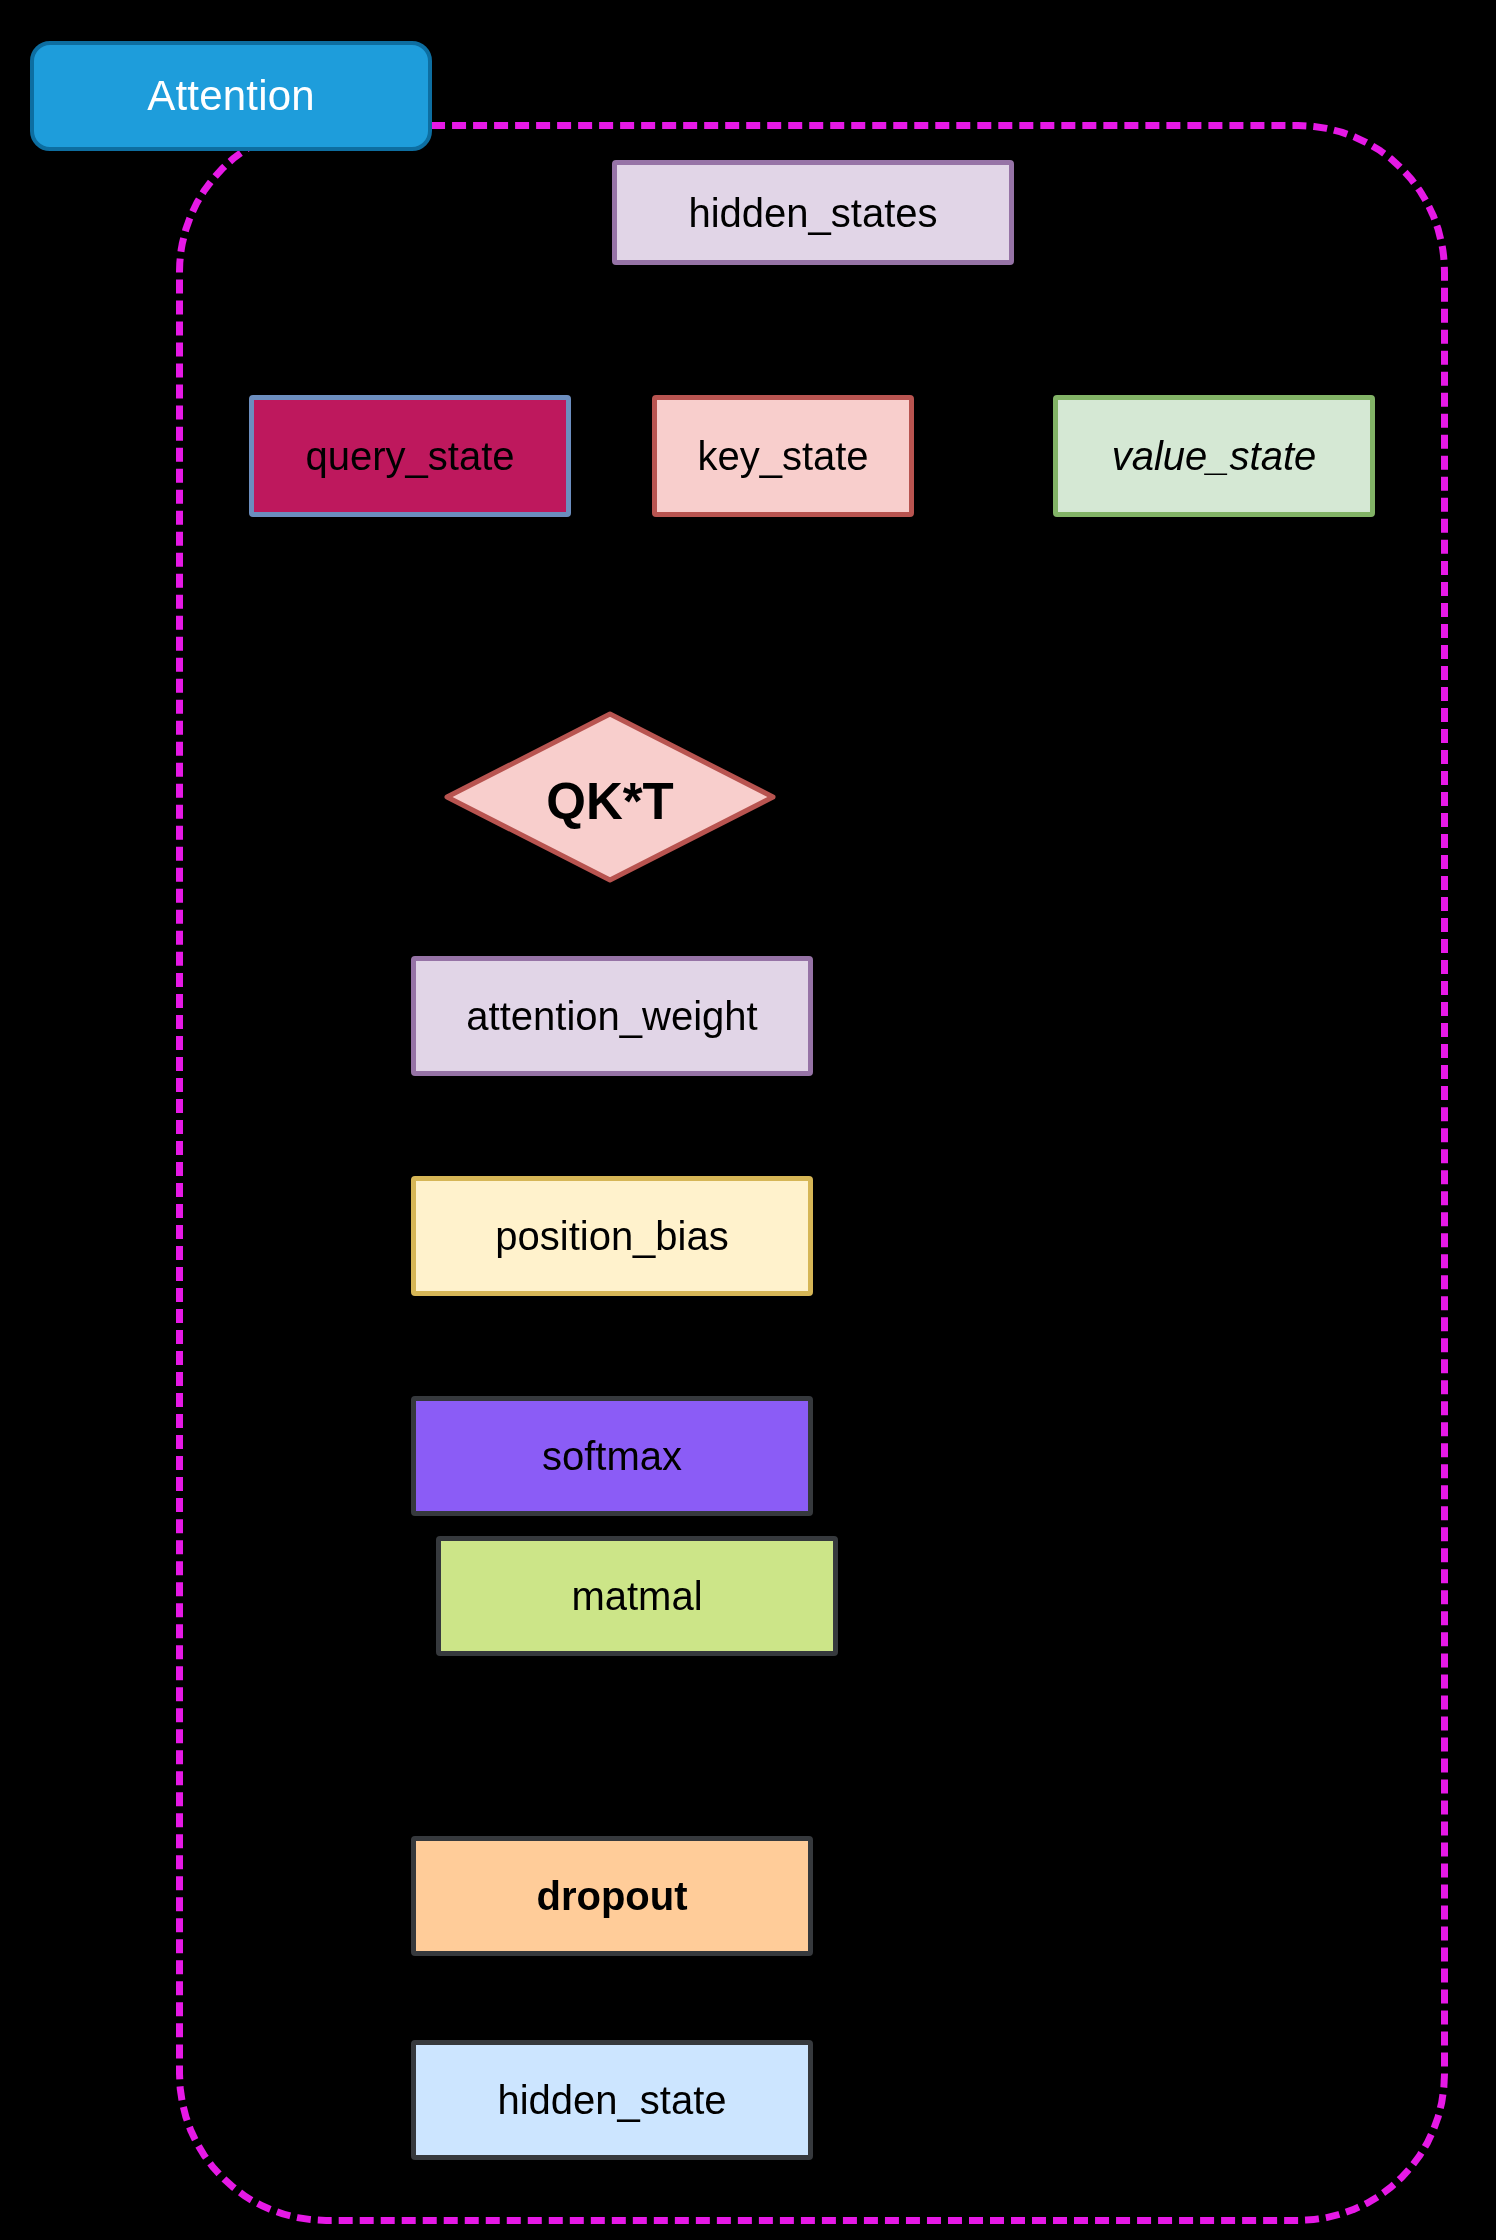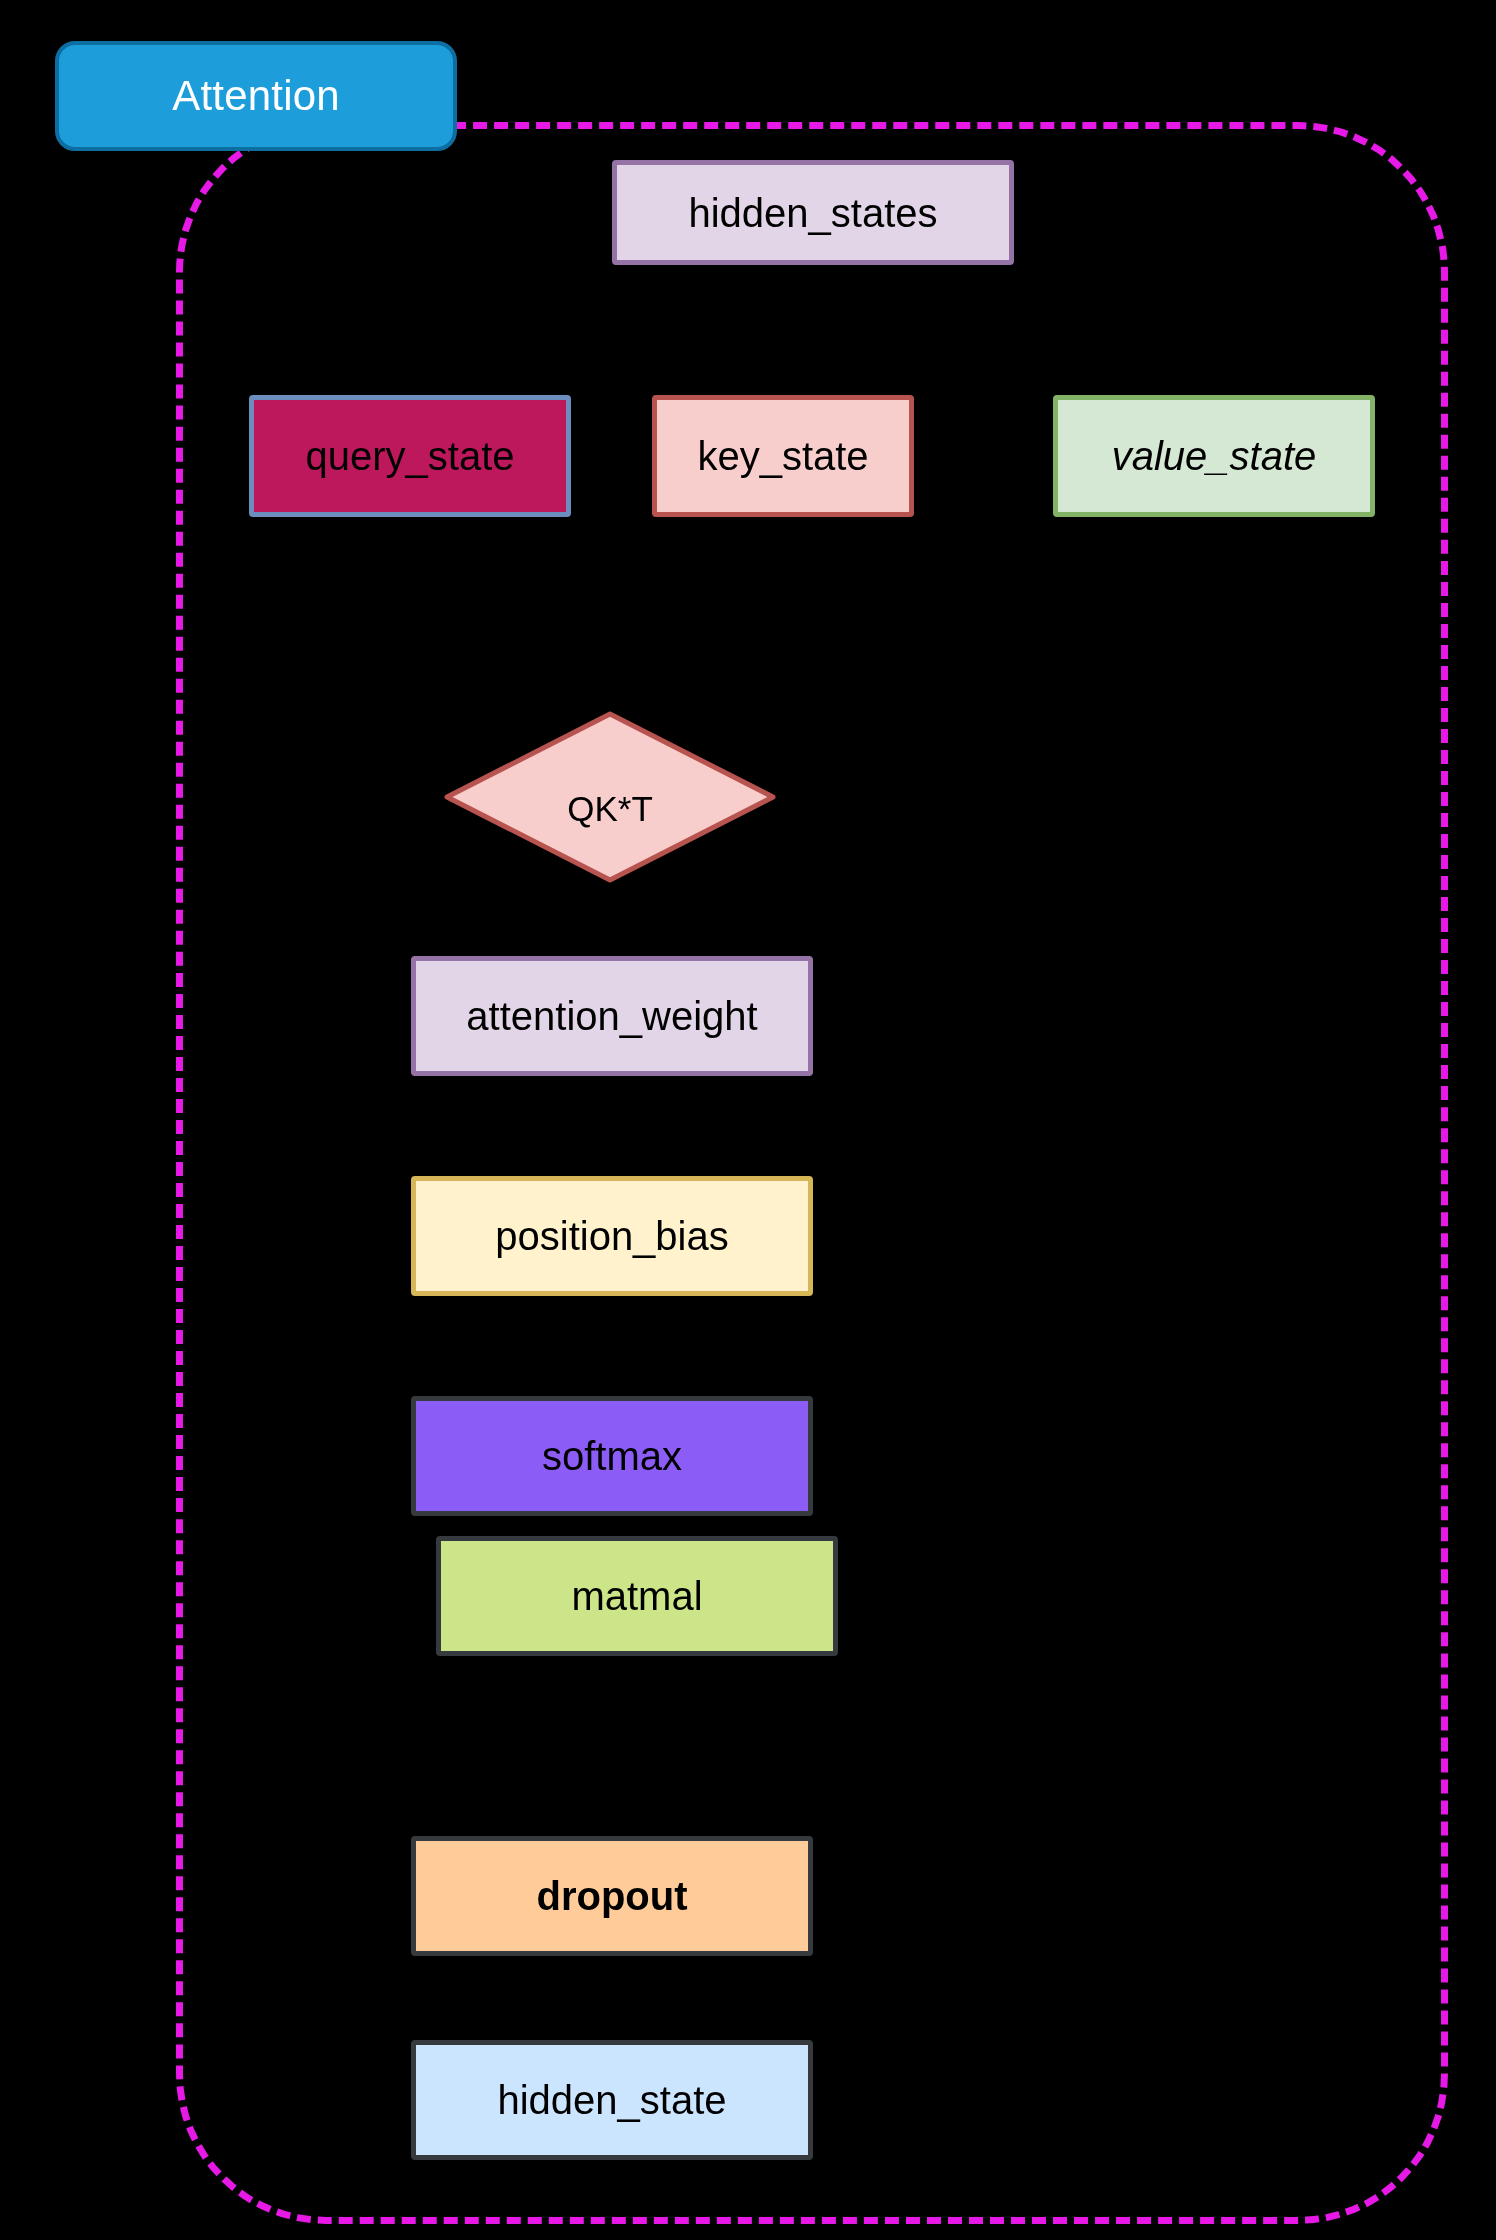--- a/index.html
+++ b/index.html
@@ -30,21 +30,21 @@
     height: 2102px;
     border: 7px dashed #e619e6;
     border-radius: 150px;
     box-sizing: border-box;
     background: transparent;
   }
 
   
   .group-title {
     position: absolute;
-    left: 55px;
+    left: 30px;
     top: 41px;
     width: 402px;
     height: 110px;
     background: #1e9ddb;
     border: 4px solid #0d6ea1;
     border-radius: 20px;
     box-sizing: border-box;
     display: flex;
     align-items: center;
     justify-content: center;
@@ -74,29 +74,30 @@
     position: absolute;
     z-index: 3;
   }
   .diamond-wrap svg {
     display: block;
     overflow: visible;
   }
   .diamond-label {
     position: absolute;
     left: 0;
-    top: 12px;
+    top: 4px;
     width: 100%;
     height: 100%;
     display: flex;
     align-items: center;
     justify-content: center;
-    font-size: 35px;
+    font-size: 51px;
     color: #000000;
     pointer-events: none;
+    font-weight: bold;
   }
 </style>
 </head>
 <body>
 
 <div id="canvas">
 
   <div class="group-container"></div>
 
   <div class="group-title">

